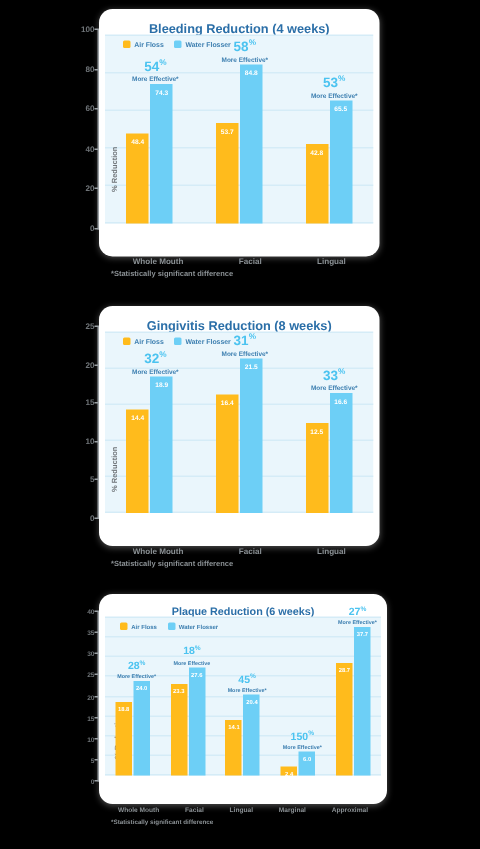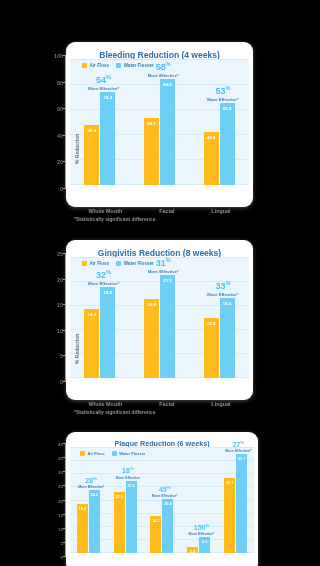--- a/index.html
+++ b/index.html
@@ -5,21 +5,21 @@
   html,body{margin:0;padding:0;background:#000;}
   body{width:315px;height:566px;font-family:"Liberation Sans",sans-serif;overflow:hidden;}
   .stack{display:flex;flex-direction:column;align-items:center;}
 
   .chart-block{position:relative;width:315px;}
   .chart-block.c1{height:190px;}
   .chart-block.c2{height:196px;}
   .chart-block.c3{height:180px;}
 
   .card{position:absolute;background:#ffffff;border-radius:9px;
-        box-shadow:0 1px 4px rgba(255,255,255,0.30);margin-top:36px;}
+        box-shadow:0 1px 4px rgba(255,255,255,0.30);}
   .card.c1{left:66px;top:6px;width:187px;height:165px;}
   .card.c2{left:66px;top:14px;width:187px;height:160px;}
   .card.c3{left:66px;top:10px;width:192px;height:140px;}
 
   .card-inner{position:absolute;inset:4px;border-radius:6px;overflow:hidden;
               background:#ffffff;}
 
   .title{text-align:center;font-weight:bold;color:#2b6fa8;letter-spacing:0px;}
   .c1 .title{font-size:8.5px;padding-top:4px;}
   .c2 .title{font-size:8.5px;padding-top:4px;}

